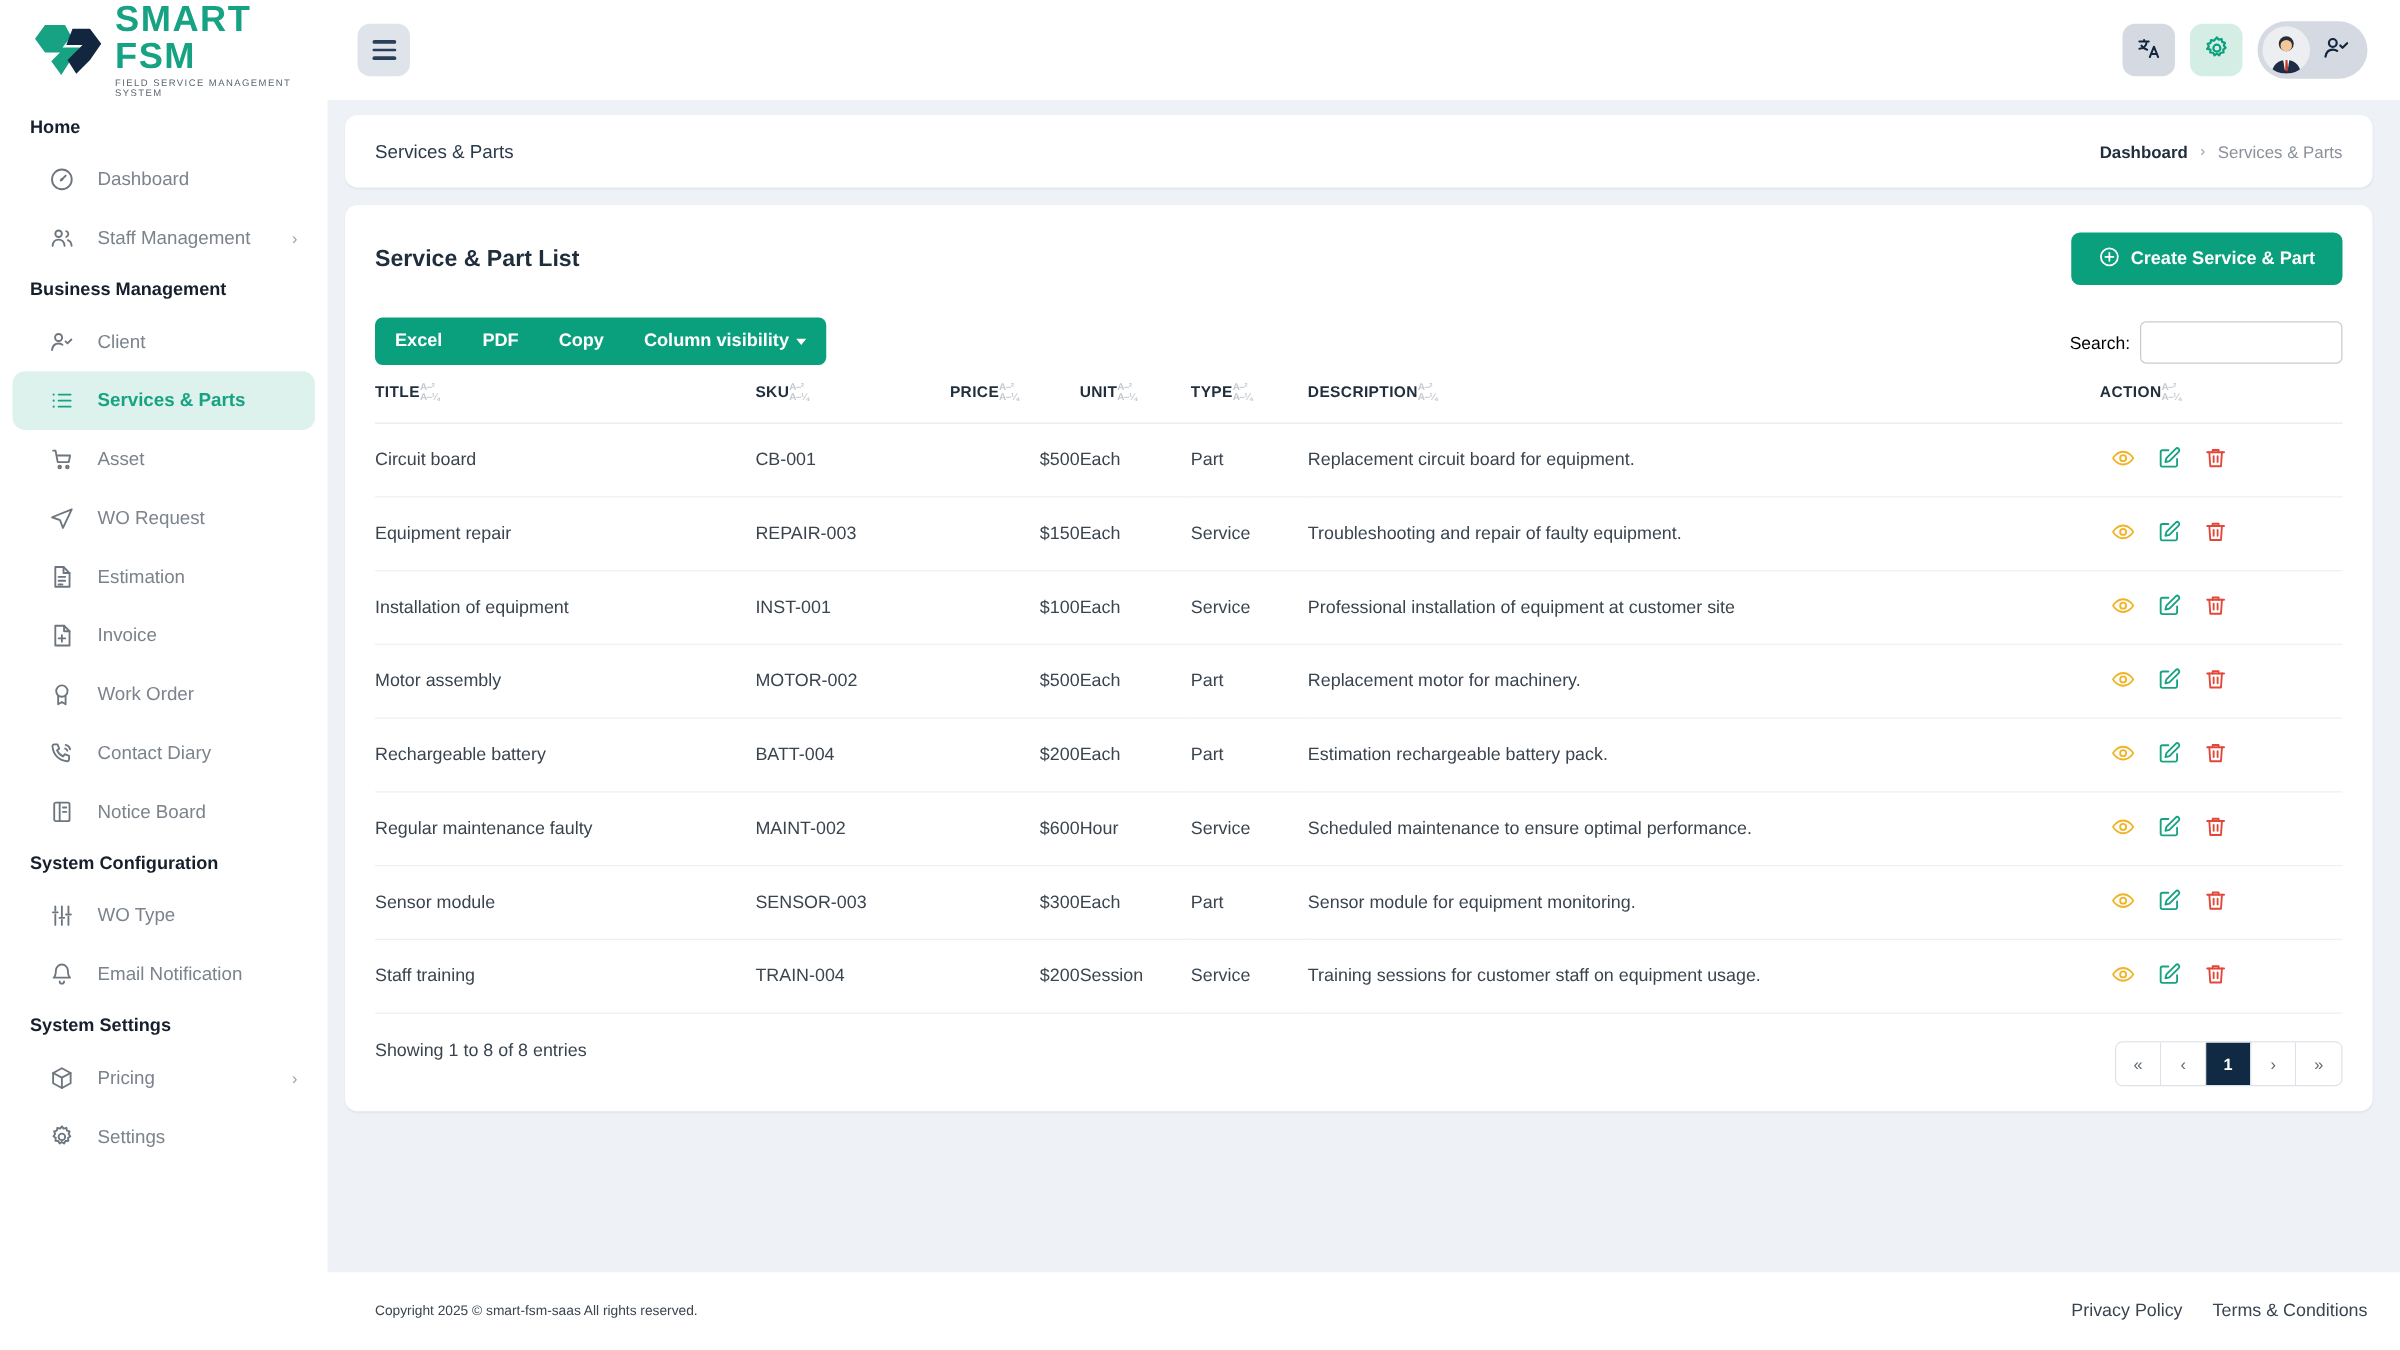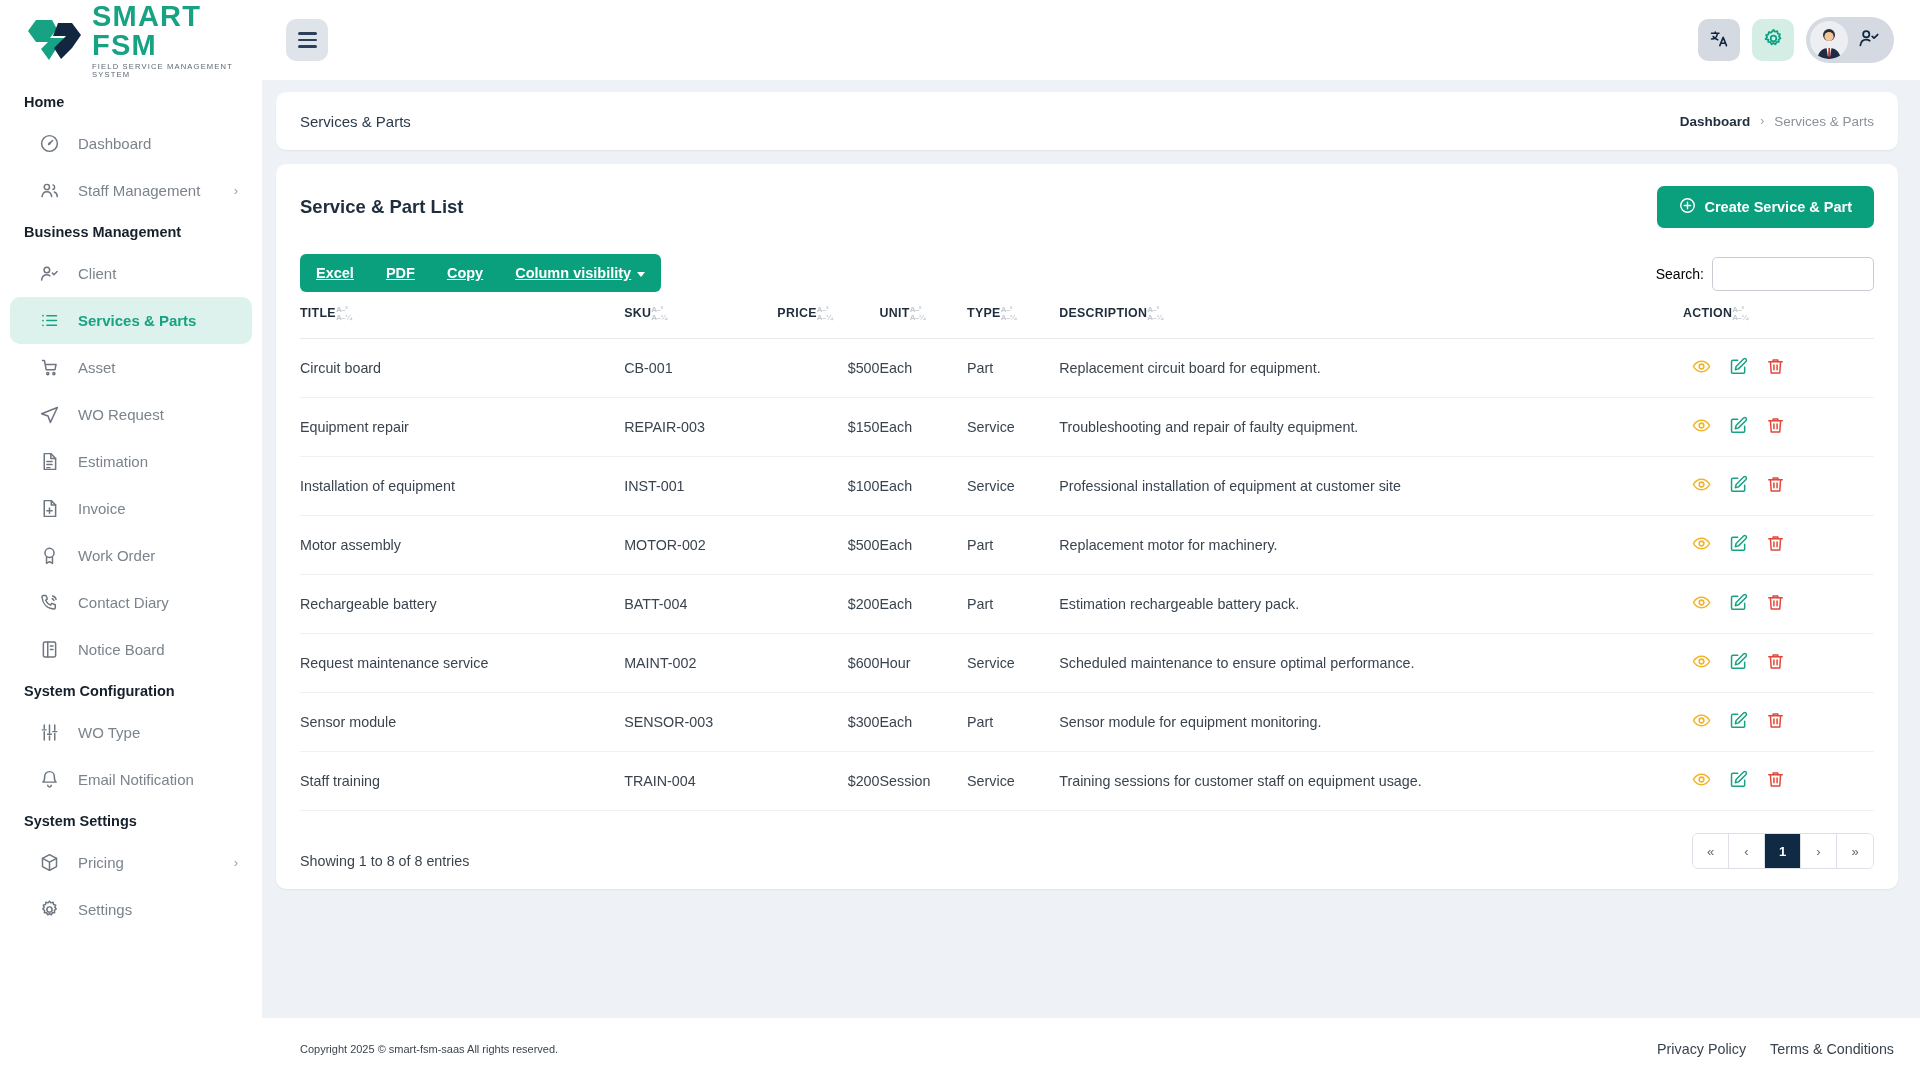--- a/index.html
+++ b/index.html
@@ -134,21 +134,20 @@
     display: flex; align-items: center; gap: 9px;
   }
 
   .tools-row { display: flex; align-items: flex-start; margin-bottom: 6px; }
   .btn-group { display: flex; background: #0aa07e; border-radius: 6px; overflow: hidden; }
   .btn-group button {
     background: transparent; border: none; color: #fff;
     font-size: 14.5px; font-weight: 700; cursor: pointer;
     padding: 11px 16px;
     font-family: "Liberation Sans", sans-serif;
-    text-decoration: underline;
   }
   .caret { display:inline-block; margin-left: 6px;
     border-left: 4.5px solid transparent; border-right: 4.5px solid transparent;
     border-top: 5.5px solid #fff; vertical-align: middle; }
 
   .search-wrap { margin-left: auto; display: flex; align-items: center; gap: 8px; padding-top: 3px; }
   .search-label { font-size: 14px; color: #000000; margin-left: 46px; }
   .search-input {
     width: 162px; height: 34px; border: 1px solid #c8ccd2; border-radius: 5px;
     padding: 0 8px; font-size: 14px; outline: none;
@@ -172,21 +171,21 @@
   table.dt tbody td {
     font-size: 14.3px; color: #3a444f;
     padding: 18px 0; border-bottom: 1px solid #eef0f3;
     vertical-align: middle;
   }
   table.dt tbody tr:last-child td { border-bottom: 1px solid #eef0f3; }
   td.num { text-align: right; }
   .act-cell { white-space: nowrap; }
   .act-btn { background: none; border: none; cursor: pointer; padding: 0 9px; vertical-align: middle; }
 
-  .table-foot { display: flex; align-items: flex-end; margin-top: 22px; }
+  .table-foot { display: flex; align-items: flex-start; margin-top: 22px; }
   .entries { font-size: 14.3px; color: #3a444f; }
   .pager { margin-left: auto; display: flex; border: 1px solid #dde1e7; border-radius: 6px; overflow: hidden; }
   .pager button {
     min-width: 36px; height: 34px; border: none; background: #fff;
     border-right: 1px solid #dde1e7; color: #5e6874; font-size: 13px; cursor: pointer;
     font-family: "Liberation Sans", sans-serif;
   }
   .pager button:last-child { border-right: none; }
   .pager button.cur { background: #102a43; color: #fff; font-weight: 700; }
 
@@ -566,21 +565,21 @@
                       <path d="M11 4H5a1.8 1.8 0 00-1.8 1.8v13A1.8 1.8 0 005 20.6h13a1.8 1.8 0 001.8-1.8v-6"></path>
                       <path d="M18.4 2.6a2.1 2.1 0 013 3L12 15l-4 1 1-4z"></path>
                     </svg></span></button><button class="act-btn" style="color: rgb(226, 72, 58);"><span><svg width="19" height="19" viewBox="0 0 24 24" fill="none" stroke="currentColor" stroke-width="1.9" stroke-linecap="round" stroke-linejoin="round">
                       <path d="M3.5 6h17"></path>
                       <path d="M9 6V3.8h6V6"></path>
                       <path d="M5.6 6l1 14.2h10.8L18.4 6"></path>
                       <path d="M10 10v6M14 10v6"></path>
                     </svg></span></button></td>
             </tr>
             <tr>
-              <td class="">Request maintenance service</td>
+              <td class="">Regular maintenance faulty</td>
               <td class="">MAINT-002</td>
               <td class="num">$600</td>
               <td class="">Hour</td>
               <td class="">Service</td>
               <td class="">Scheduled maintenance to ensure optimal performance.</td>
               <td class="act-cell"><button class="act-btn" style="color: rgb(240, 180, 41);"><span><svg width="19" height="19" viewBox="0 0 24 24" fill="none" stroke="currentColor" stroke-width="1.9" stroke-linecap="round" stroke-linejoin="round">
                       <path d="M1.8 12S5.5 5.5 12 5.5 22.2 12 22.2 12 18.5 18.5 12 18.5 1.8 12 1.8 12z"></path>
                       <circle cx="12" cy="12" r="3"></circle>
                     </svg></span></button><button class="act-btn" style="color: rgb(23, 163, 131);"><span><svg width="19" height="19" viewBox="0 0 24 24" fill="none" stroke="currentColor" stroke-width="1.9" stroke-linecap="round" stroke-linejoin="round">
                       <path d="M11 4H5a1.8 1.8 0 00-1.8 1.8v13A1.8 1.8 0 005 20.6h13a1.8 1.8 0 001.8-1.8v-6"></path>

